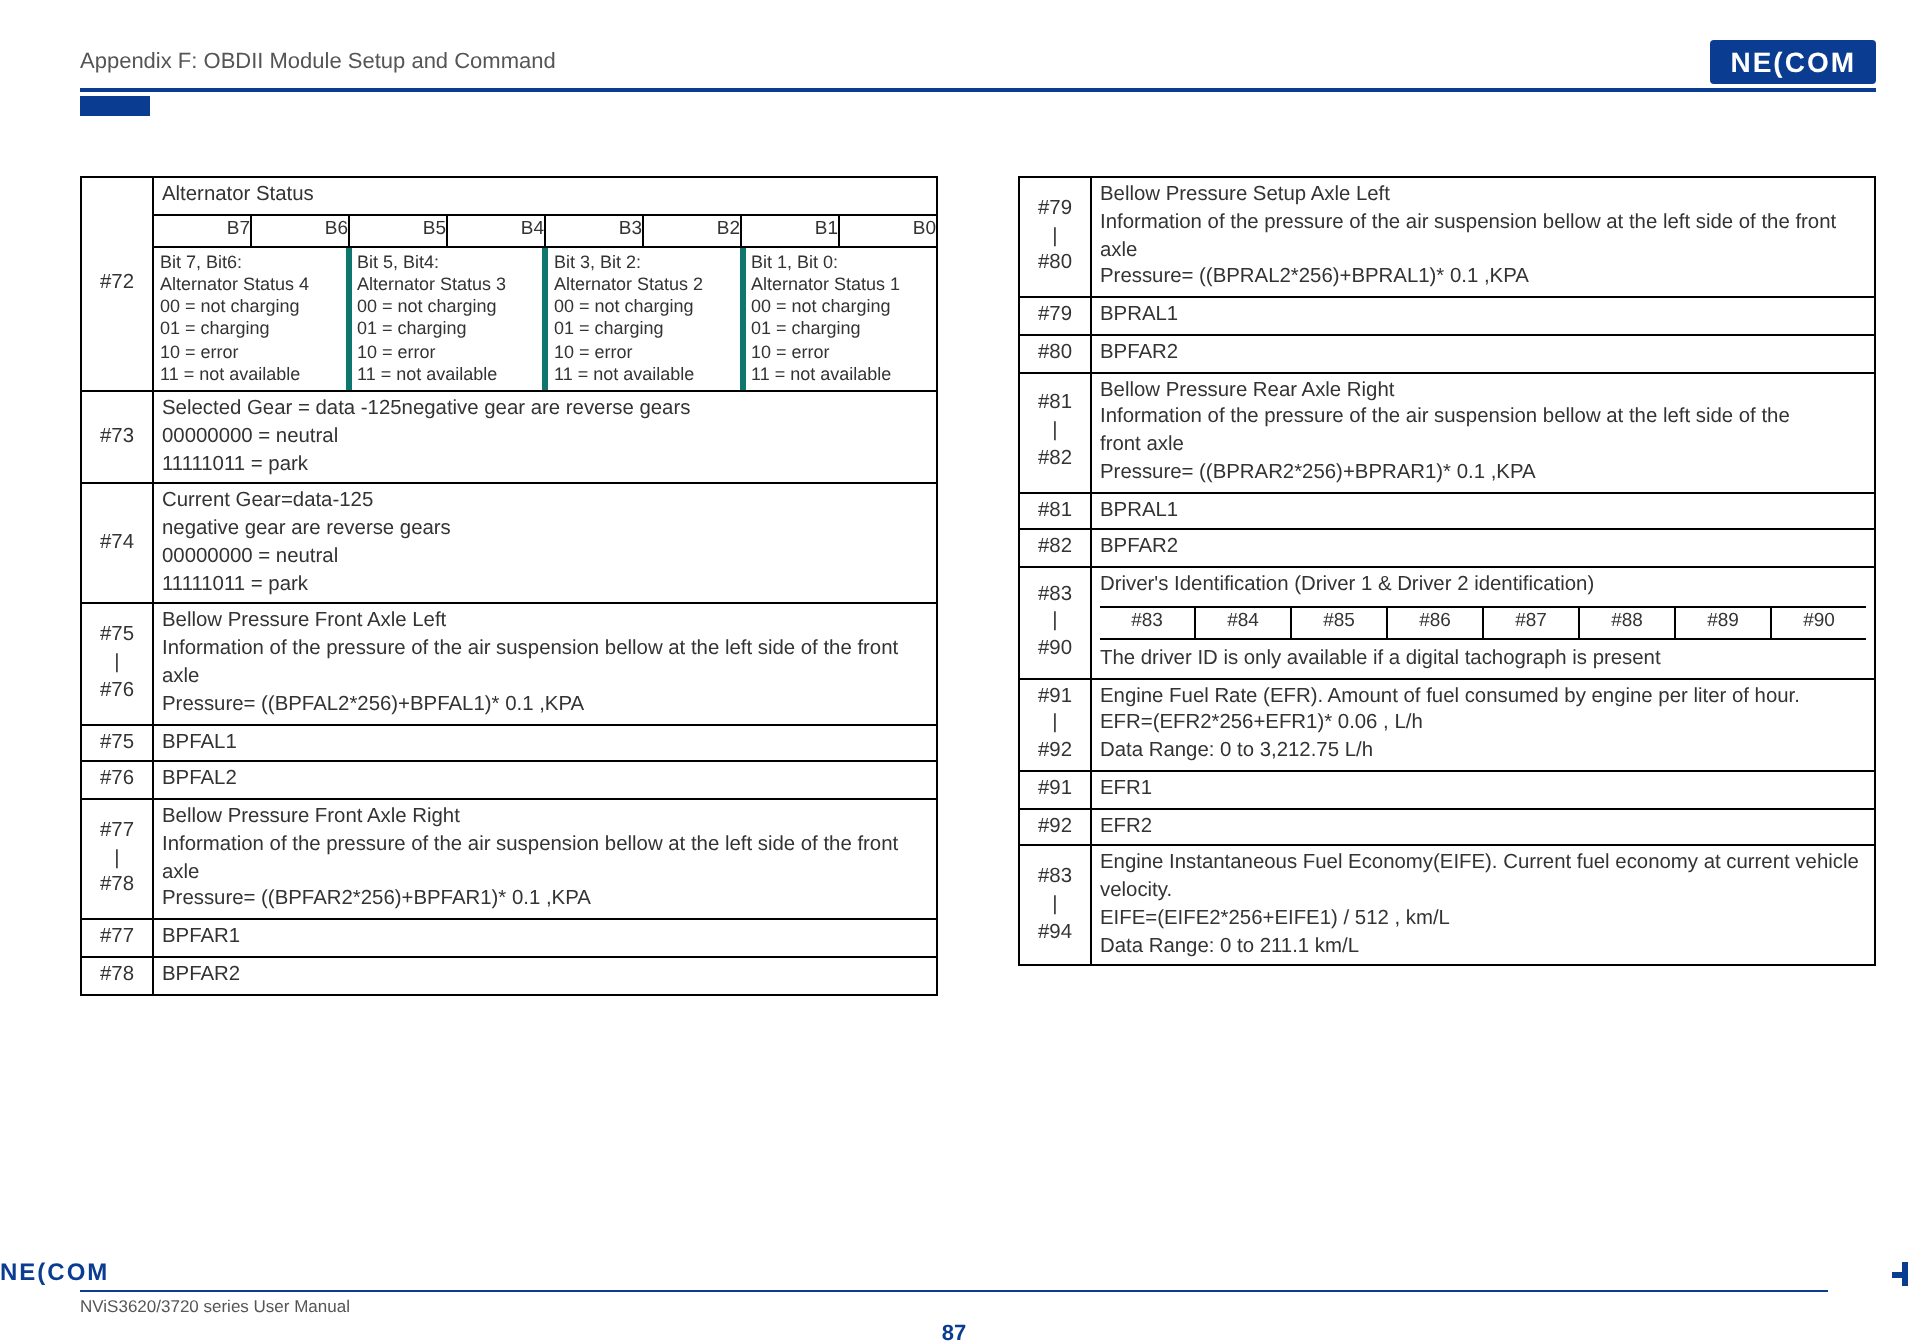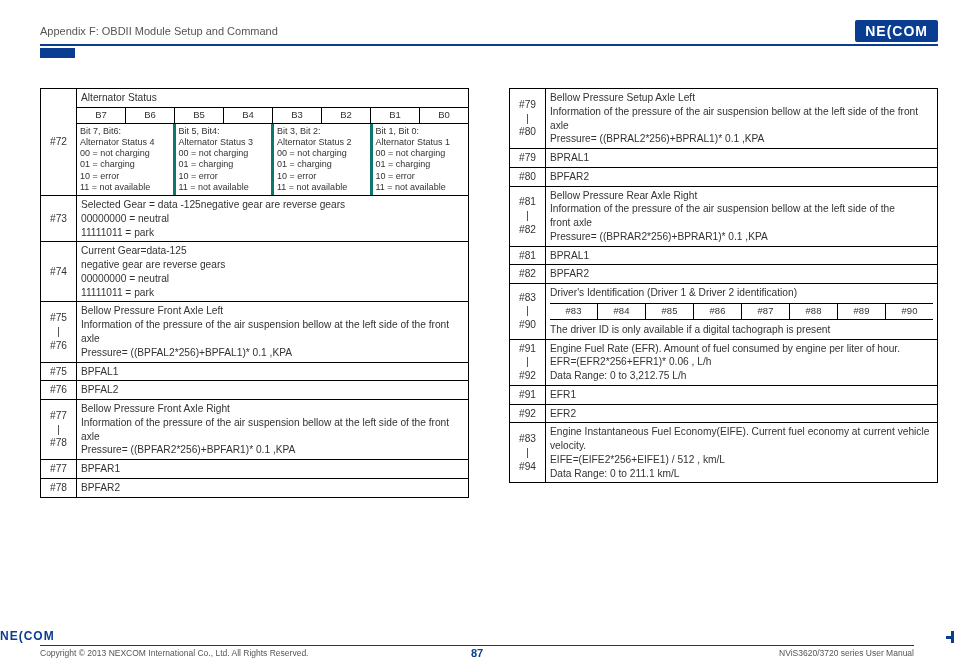--- a/index.html
+++ b/index.html
@@ -104,21 +104,21 @@
     top: -16px;
     left: 0;
   }
   .page-num {
     position: absolute;
     left: 50%;
     transform: translateX(-50%);
     font-weight: bold;
     color: #0a3d91;
     font-size: 11px;
-    top: 1px;
+    top: 15px;
   }
   .footer .corner {
     position: absolute;
     right: 0;
     top: -14px;
     width: 12px; height: 12px;
   }
   .corner::before, .corner::after {
     content:""; position:absolute; background:#0a3d91;
   }
@@ -136,21 +136,21 @@
     flex: 1;
     border-right: 1px solid #000;
     padding: 1px 0;
   }
   .driver-cells > div:last-child { border-right: none; }
   .nopad { padding: 0 !important; }
   .bit-header {
     display:flex; text-align:center; font-size:9.5px;
   }
   .bit-header > div {
-    flex:1; border-right:1px solid #000; padding:1px 0;
+    flex:1; border-right:1px solid #000; padding:1px 0;text-align:right;
   }
   .bit-header > div:last-child { border-right:none; }
 </style>
 </head>
 <body>
 
 <div class="page">
   <div class="top">
     <div class="appendix">Appendix F: OBDII Module Setup and Command</div>
     <div class="logo">NE(COM</div>
@@ -370,17 +370,16 @@
       </tbody>
         </table>
     </div>
   </div>
 </div>
 
 <div class="footer">
   <div class="footer-logo">NE(COM</div>
   <div class="corner"></div>
   <div class="footer-line">
-    <span>Copyright © 2013 NEXCOM International Co., Ltd. All Rights Reserved.</span>
     <span class="page-num">87</span>
     <span>NViS3620/3720 series User Manual</span>
   </div>
 </div>
 
 </body></html>

